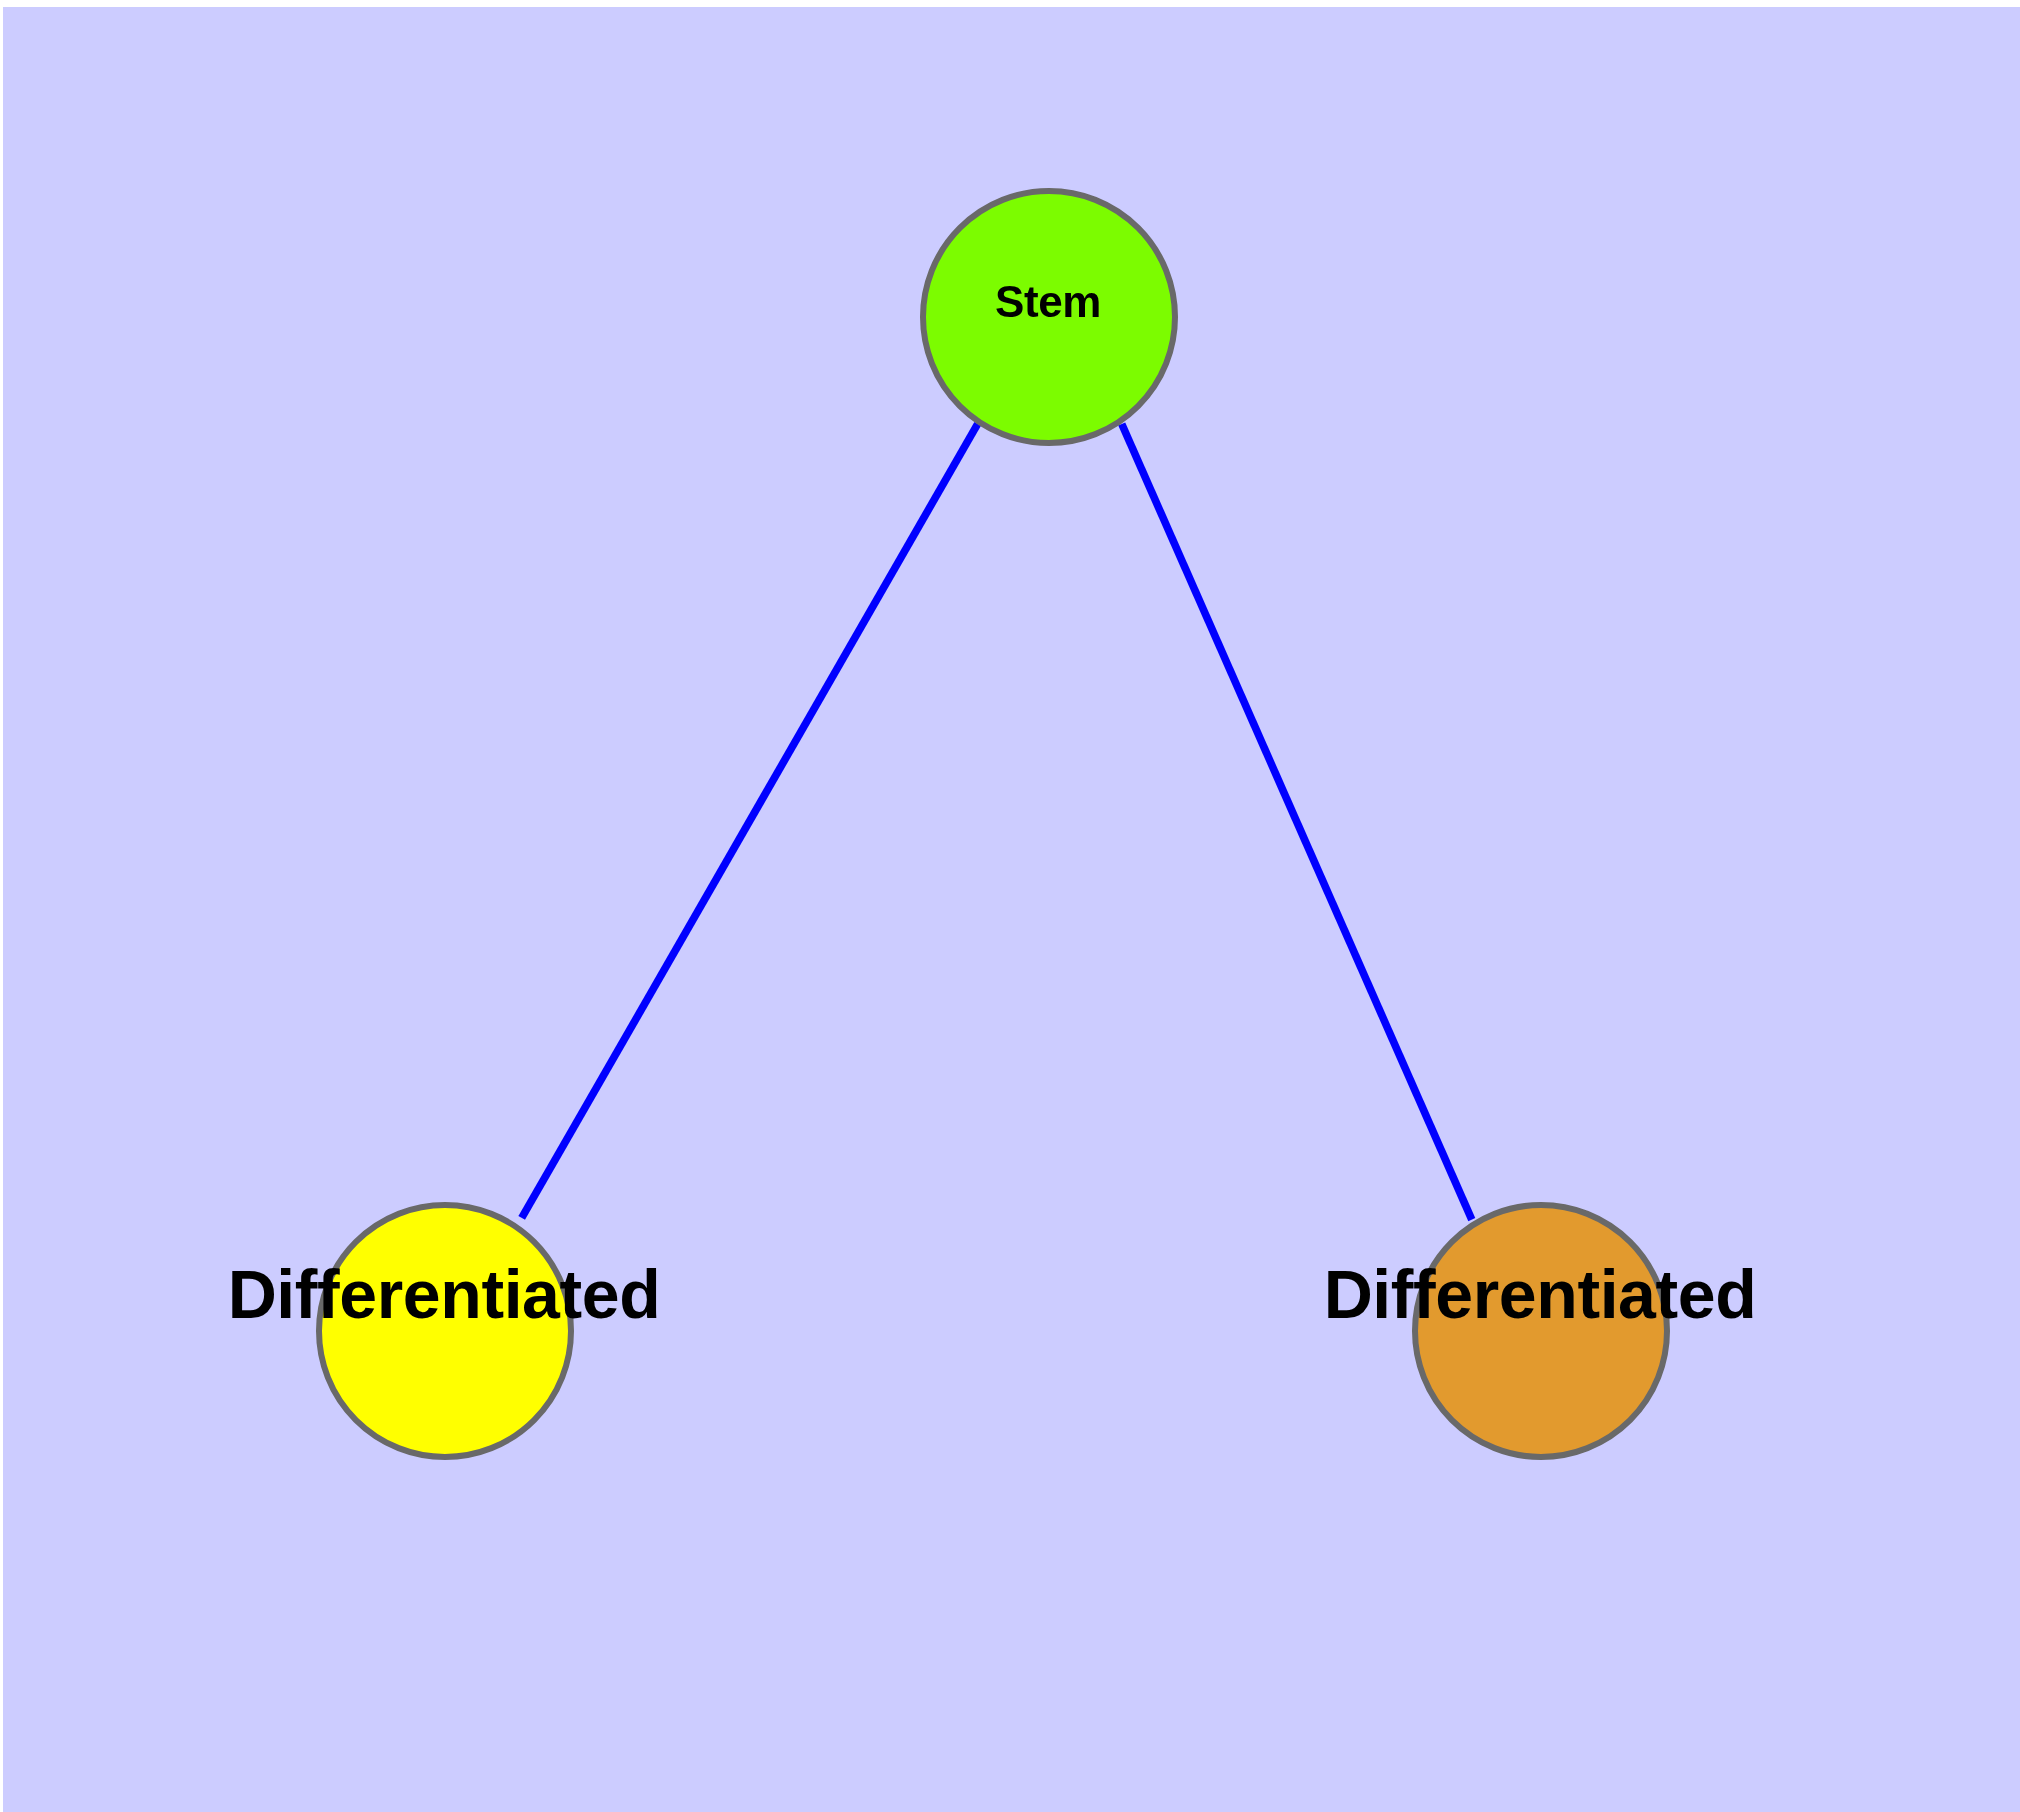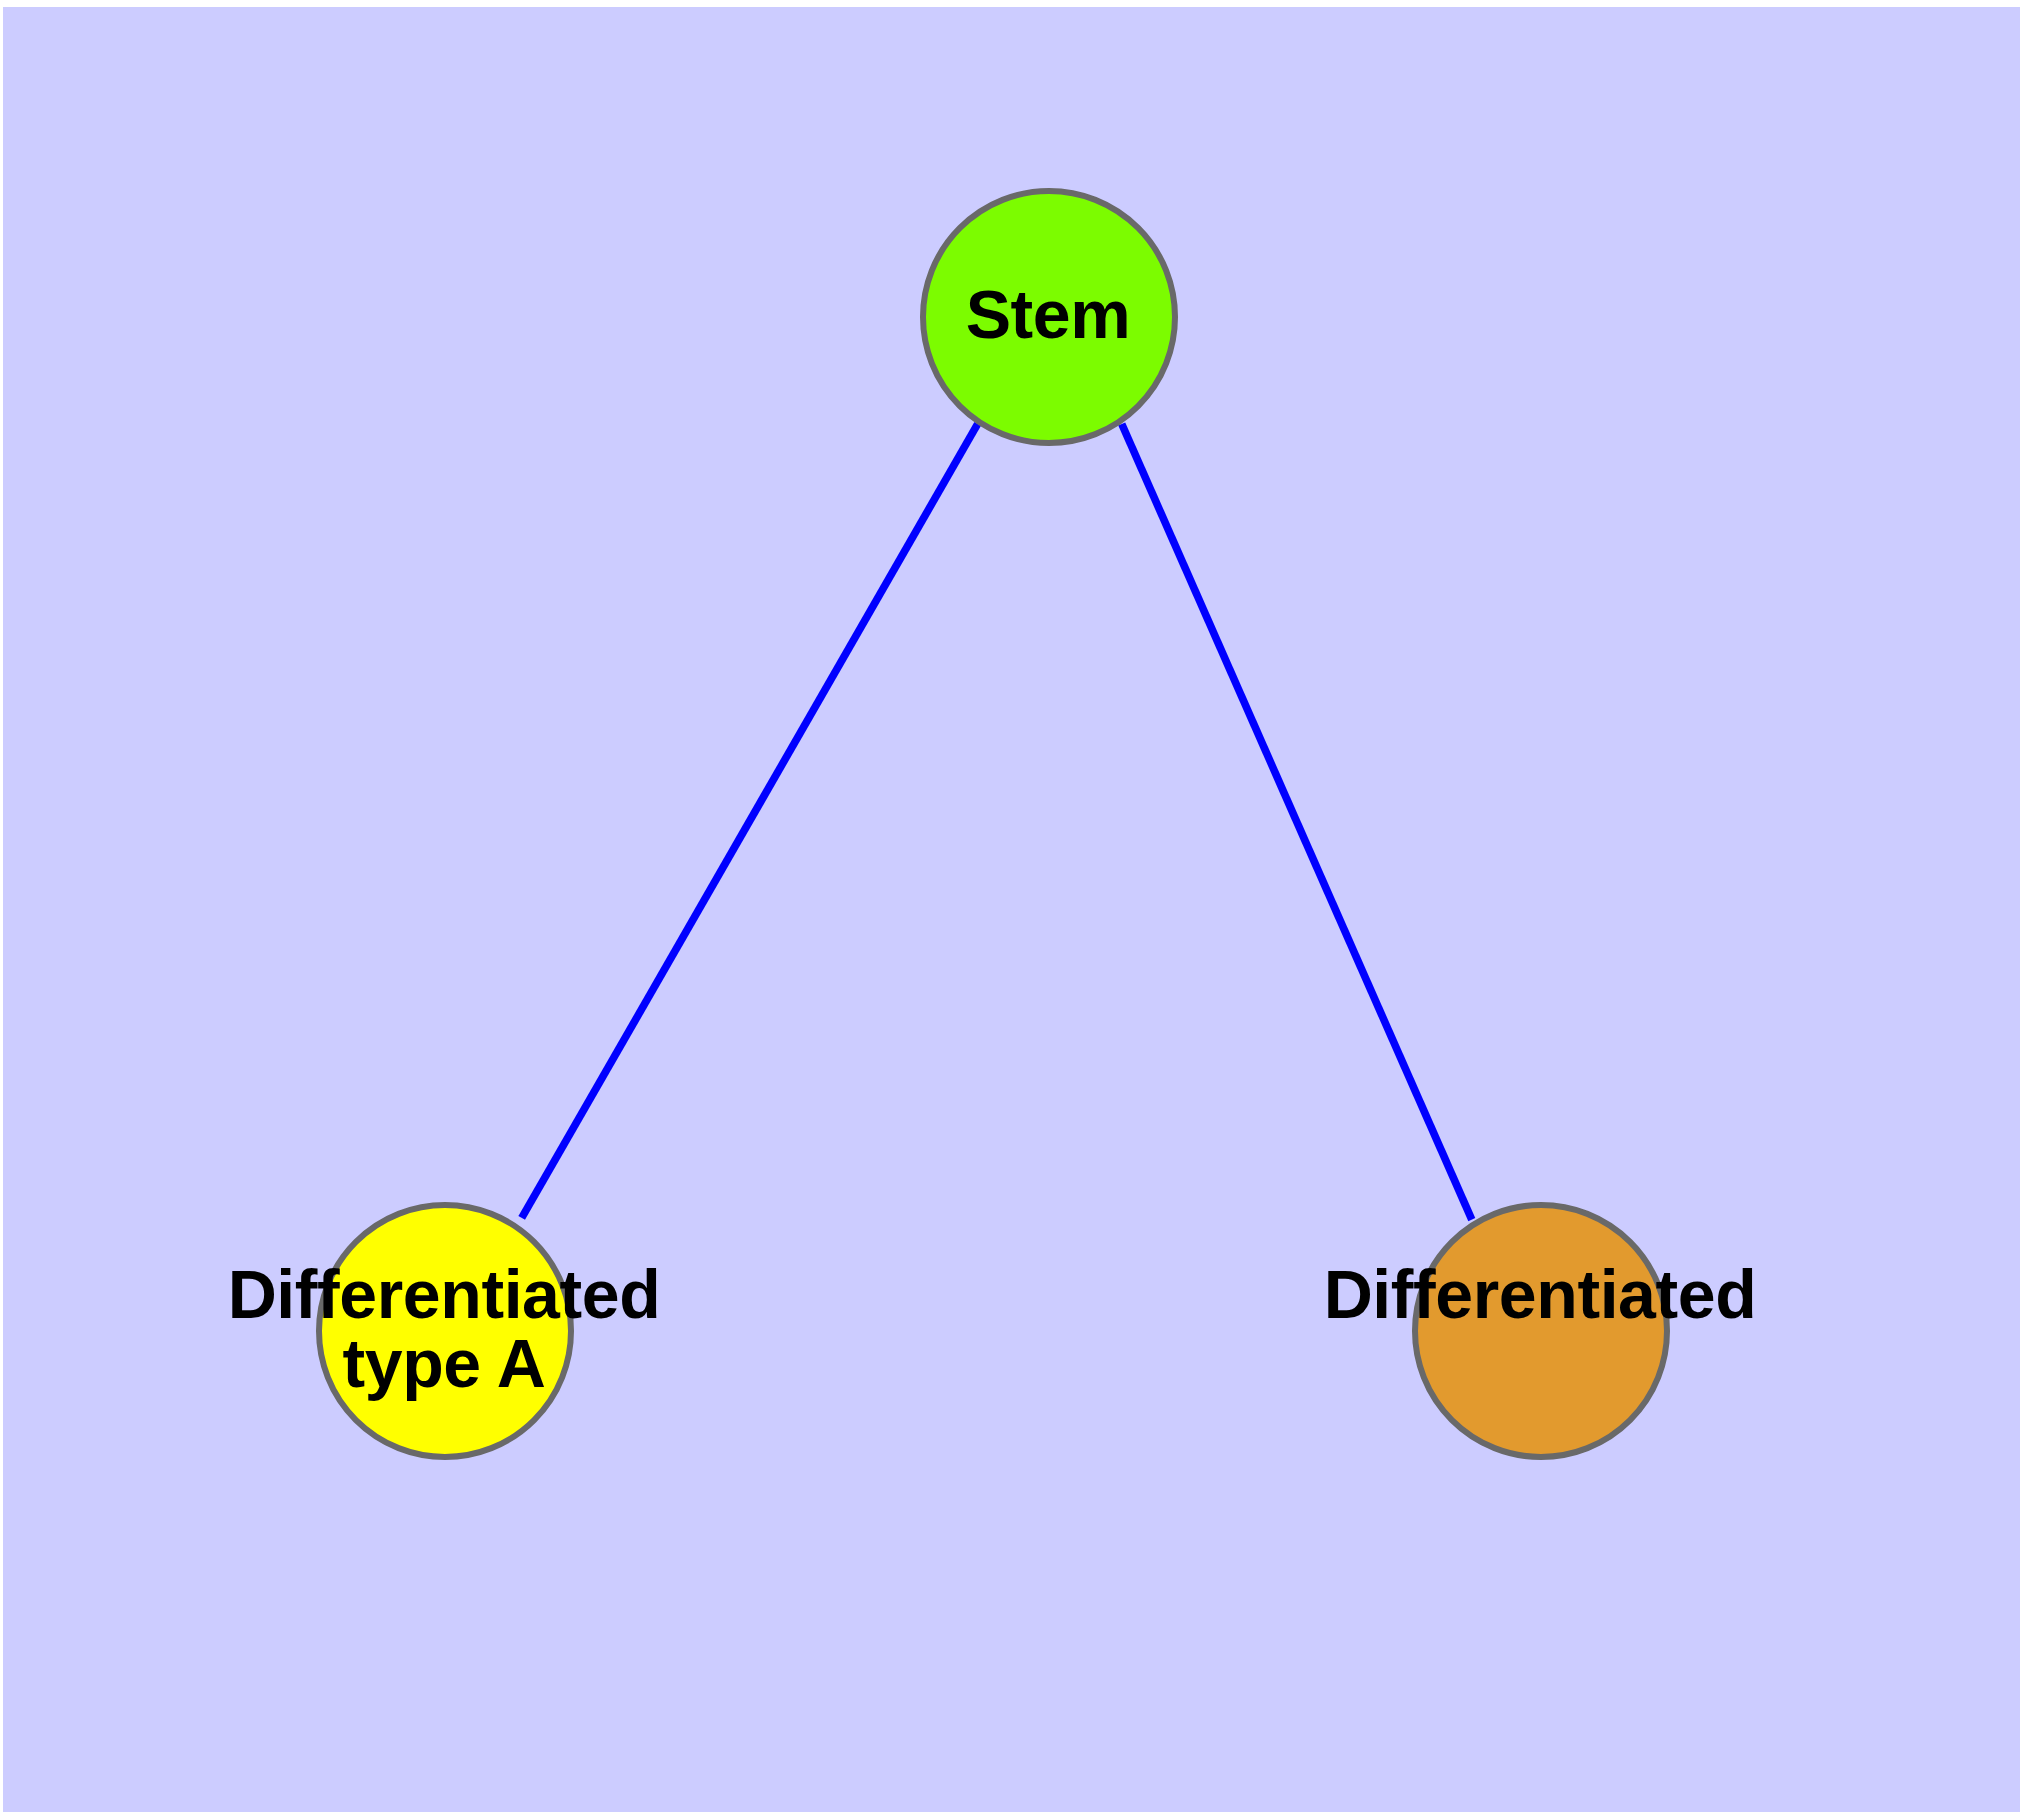--- a/index.html
+++ b/index.html
@@ -62,27 +62,26 @@
     <line x1="1150" y1="492" x2="612" y2="1429" stroke="#0000ff" stroke-width="9"></line>
     <line x1="1320" y1="492" x2="1733" y2="1431" stroke="#0000ff" stroke-width="9"></line>
   </svg>
 
   <div id="node-layer">
 
     <div class="node" style="left: 917px; top: 181px; width: 258px; height: 258px; background: rgb(124, 252, 0); border-color: rgb(105, 105, 105);"></div>
     <div class="node" style="left: 313px; top: 1195px; width: 258px; height: 258px; background: rgb(255, 255, 0); border-color: rgb(105, 105, 105);"></div>
     <div class="node" style="left: 1409px; top: 1195px; width: 258px; height: 258px; background: rgb(226, 154, 46); border-color: rgb(105, 105, 105);"></div>
 
-    <div class="node-label" style="font-size: 68px; color: rgb(0, 0, 0); width: 1017px; left: 537px; top: 273px;">
+    <div class="node-label" style="font-size: 44px; color: rgb(0, 0, 0); width: 1017px; left: 537px; top: 273px;">
       <span>Stem</span>
     </div>
 
     <div class="node-label" style="font-size: 68px; color: rgb(0, 0, 0); width: 1017px; left: -67px; top: 1253px;">
       <span>Differentiated</span><br>
-      <span>type A</span>
     </div>
 
     <div class="node-label" style="font-size: 68px; color: rgb(0, 0, 0); width: 1017px; left: 1029px; top: 1253px;">
       <span>Differentiated</span><br>
     </div>
 
   </div>
 </div>
 
 

